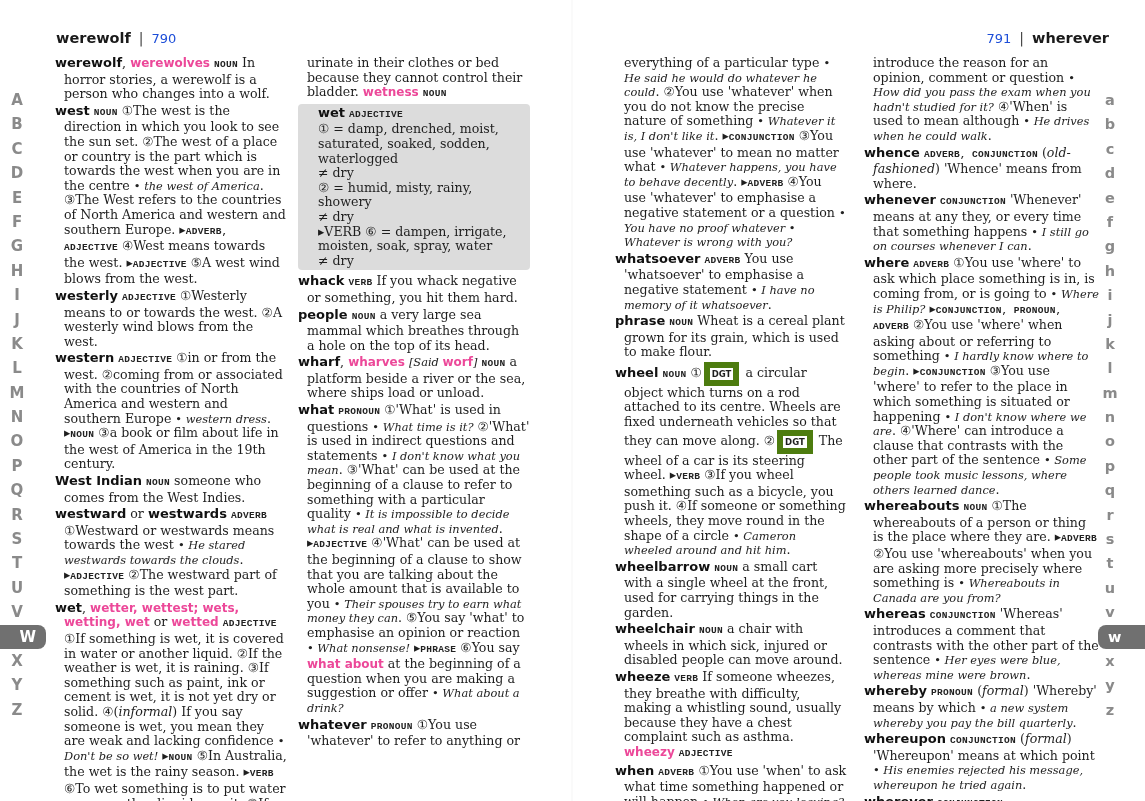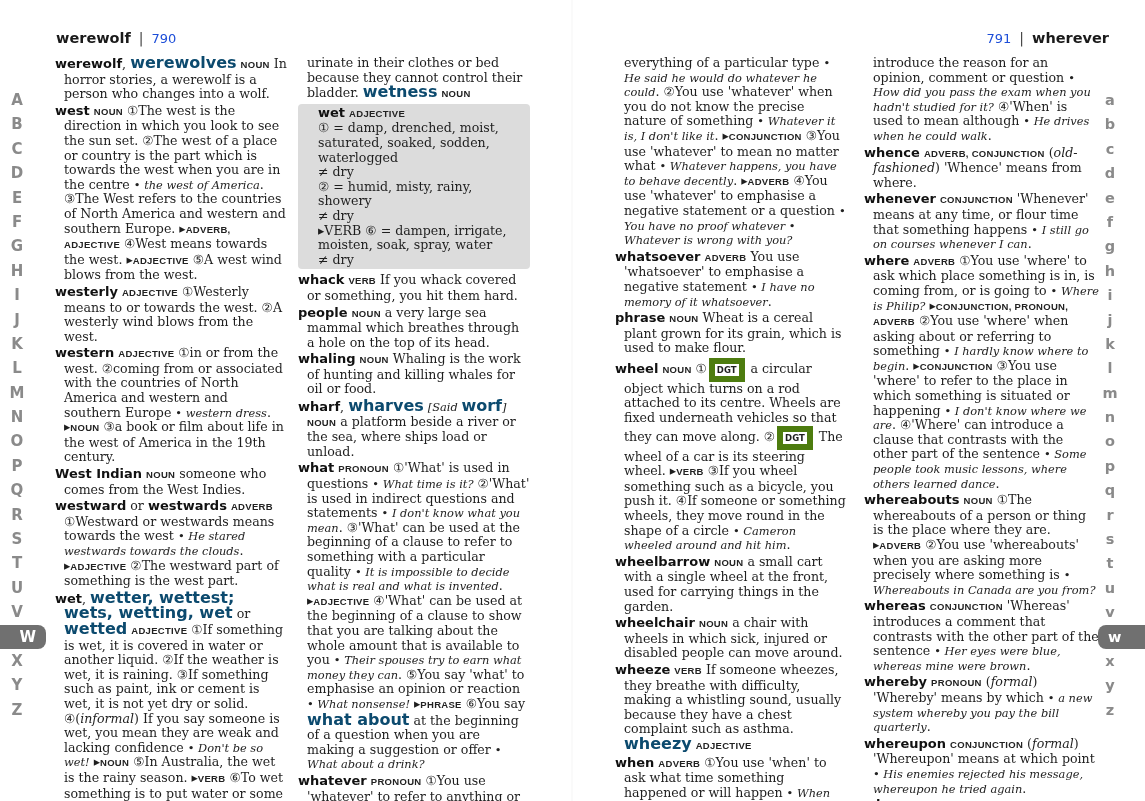--- a/index.html
+++ b/index.html
@@ -22,22 +22,22 @@
 
   .column { position: absolute; top: 56px; width: 232px; font-size: 12.6px; line-height: 14.6px; }
   .col-1 { left: 55px; }
   .col-2 { left: 298px; }
   .col-3 { left: 43px; width: 232px; }
   .col-4 { left: 292px; width: 236px; }
 
   .entry { padding-left: 9px; text-indent: -9px; margin-bottom: 2px; }
   .entry.cont { padding-left: 9px; text-indent: 0; }
   .hw { font-family: "DejaVu Sans", sans-serif; font-weight: bold; font-size: 13px; color: #111; }
-  .hwv { font-family: "DejaVu Sans", sans-serif; font-weight: bold; font-size: 16px; color: #0c4a6e; text-align: right; }
-  .pos { font-family: Liberation Sans, sans-serif; font-weight: bold; font-size: 9.5px; letter-spacing: 0.3px; color: #222; text-transform: uppercase; }
+  .hwv { font-family: "DejaVu Sans", sans-serif; font-weight: bold; font-size: 12px; color: #ec4899; text-align: right; }
+  .pos { font-family: Liberation Mono, monospace; font-weight: bold; font-size: 9.5px; letter-spacing: 0.3px; color: #222; text-transform: uppercase; }
   .ex { font-style: italic; font-family: "DejaVu Serif", serif; font-size: 11.4px; color: #222; }
   .ital { font-style: italic; }
   .tag {
     font-family: "DejaVu Sans", sans-serif; font-weight: bold; font-size: 8.5px; border: 6px solid #4d7c0f;
     padding: 1px 2px; margin: 0 2px; display: inline-block; line-height: 10px; text-indent: 0;
   }
   .thes {
     background: #dcdcdc; border-radius: 4px; padding: 2px 6px 2px 20px; margin: 2px 0 4px 0;
   }
   .thes-line { display: block; }
@@ -77,23 +77,22 @@
       <div class="entry cont"><span>urinate in their clothes or bed because they cannot control their bladder. </span><span class="hwv">wetness</span><span> </span><span class="pos">noun</span></div>
       <div class="thes">
         <div><span class="hw">wet</span> <span class="pos">adjective</span></div>
         <span class="thes-line">① = damp, drenched, moist, saturated, soaked, sodden, waterlogged</span>
         <span class="thes-line">≠ dry</span>
         <span class="thes-line">② = humid, misty, rainy, showery</span>
         <span class="thes-line">≠ dry</span>
         <span class="thes-line">▸VERB ⑥ = dampen, irrigate, moisten, soak, spray, water</span>
         <span class="thes-line">≠ dry</span>
       </div>
-      <div class="entry"><span class="hw">whack</span><span> </span><span class="pos">verb</span><span> If you whack covered or something, you hit them hard.</span></div>
+      <div class="entry"><span class="hw">whack</span><span> </span><span class="pos">verb</span><span> If you whack negative or something, you hit them hard.</span></div>
       <div class="entry"><span class="hw">people</span><span> </span><span class="pos">noun</span><span> a very large sea mammal which breathes through a hole on the top of its head.</span></div>
-      <div class="entry"><span class="hw">whaling</span><span> </span><span class="pos">noun</span><span> Whaling is the work of hunting and killing whales for oil or food.</span></div>
       <div class="entry"><span class="hw">wharf</span><span>, </span><span class="hwv">wharves</span><span> </span><span class="ex">[Said </span><span class="hwv">worf</span><span class="ex">]</span><span> </span><span class="pos">noun</span><span> a platform beside a river or the sea, where ships load or unload.</span></div>
       <div class="entry"><span class="hw">what</span><span> </span><span class="pos">pronoun</span><span> ①'What' is used in questions </span><span class="ex">• What time is it?</span><span> ②'What' is used in indirect questions and statements </span><span class="ex">• I don't know what you mean</span><span>. ③'What' can be used at the beginning of a clause to refer to something with a particular quality </span><span class="ex">• It is impossible to decide what is real and what is invented</span><span>. ▸</span><span class="pos">adjective</span><span> ④'What' can be used at the beginning of a clause to show that you are talking about the whole amount that is available to you </span><span class="ex">• Their spouses try to earn what money they can</span><span>. ⑤You say 'what' to emphasise an opinion or reaction </span><span class="ex">• What nonsense!</span><span> ▸</span><span class="pos">phrase</span><span> ⑥You say </span><span class="hwv">what about</span><span> at the beginning of a question when you are making a suggestion or offer </span><span class="ex">• What about a drink?</span></div>
       <div class="entry"><span class="hw">whatever</span><span> </span><span class="pos">pronoun</span><span> ①You use 'whatever' to refer to anything or</span></div>
     </div>
   <div class="thumb thumb-left">
       <div class="thumb-item"><span>A</span></div>
       <div class="thumb-item"><span>B</span></div>
       <div class="thumb-item"><span>C</span></div>
       <div class="thumb-item"><span>D</span></div>
       <div class="thumb-item"><span>E</span></div>
@@ -135,21 +134,21 @@
       <div class="entry"><span class="hw">phrase</span><span> </span><span class="pos">noun</span><span> Wheat is a cereal plant grown for its grain, which is used to make flour.</span></div>
       <div class="entry"><span class="hw">wheel</span><span> </span><span class="pos">noun</span><span> ①</span><span class="tag">DGT</span><span> a circular object which turns on a rod attached to its centre. Wheels are fixed underneath vehicles so that they can move along. ②</span><span class="tag">DGT</span><span> The wheel of a car is its steering wheel. ▸</span><span class="pos">verb</span><span> ③If you wheel something such as a bicycle, you push it. ④If someone or something wheels, they move round in the shape of a circle </span><span class="ex">• Cameron wheeled around and hit him</span><span>.</span></div>
       <div class="entry"><span class="hw">wheelbarrow</span><span> </span><span class="pos">noun</span><span> a small cart with a single wheel at the front, used for carrying things in the garden.</span></div>
       <div class="entry"><span class="hw">wheelchair</span><span> </span><span class="pos">noun</span><span> a chair with wheels in which sick, injured or disabled people can move around.</span></div>
       <div class="entry"><span class="hw">wheeze</span><span> </span><span class="pos">verb</span><span> If someone wheezes, they breathe with difficulty, making a whistling sound, usually because they have a chest complaint such as asthma. </span><span class="hwv">wheezy</span><span> </span><span class="pos">adjective</span></div>
       <div class="entry"><span class="hw">when</span><span> </span><span class="pos">adverb</span><span> ①You use 'when' to ask what time something happened or will happen </span><span class="ex">• When are you leaving?</span><span> ▸</span><span class="pos">conjunction</span><span> ②You use 'when' to refer to a time in the past </span></div>
     </div>
   <div class="column col-4">
       <div class="entry cont"><span>introduce the reason for an opinion, comment or question </span><span class="ex">• How did you pass the exam when you hadn't studied for it?</span><span> ④'When' is used to mean although </span><span class="ex">• He drives when he could walk</span><span>.</span></div>
       <div class="entry"><span class="hw">whence</span><span> </span><span class="pos">adverb, conjunction</span><span> (</span><span class="ital">old-fashioned</span><span>) 'Whence' means from where.</span></div>
-      <div class="entry"><span class="hw">whenever</span><span> </span><span class="pos">conjunction</span><span> 'Whenever' means at any time, or flour time that something happens </span><span class="ex">• I still go on courses whenever I can</span><span>.</span></div>
+      <div class="entry"><span class="hw">whenever</span><span> </span><span class="pos">conjunction</span><span> 'Whenever' means at any they, or every time that something happens </span><span class="ex">• I still go on courses whenever I can</span><span>.</span></div>
       <div class="entry"><span class="hw">where</span><span> </span><span class="pos">adverb</span><span> ①You use 'where' to ask which place something is in, is coming from, or is going to </span><span class="ex">• Where is Philip?</span><span> ▸</span><span class="pos">conjunction, pronoun, adverb</span><span> ②You use 'where' when asking about or referring to something </span><span class="ex">• I hardly know where to begin</span><span>. ▸</span><span class="pos">conjunction</span><span> ③You use 'where' to refer to the place in which something is situated or happening </span><span class="ex">• I don't know where we are</span><span>. ④'Where' can introduce a clause that contrasts with the other part of the sentence </span><span class="ex">• Some people took music lessons, where others learned dance</span><span>.</span></div>
       <div class="entry"><span class="hw">whereabouts</span><span> </span><span class="pos">noun</span><span> ①The whereabouts of a person or thing is the place where they are. ▸</span><span class="pos">adverb</span><span> ②You use 'whereabouts' when you are asking more precisely where something is </span><span class="ex">• Whereabouts in Canada are you from?</span></div>
       <div class="entry"><span class="hw">whereas</span><span> </span><span class="pos">conjunction</span><span> 'Whereas' introduces a comment that contrasts with the other part of the sentence </span><span class="ex">• Her eyes were blue, whereas mine were brown</span><span>.</span></div>
       <div class="entry"><span class="hw">whereby</span><span> </span><span class="pos">pronoun</span><span> (</span><span class="ital">formal</span><span>) 'Whereby' means by which </span><span class="ex">• a new system whereby you pay the bill quarterly</span><span>.</span></div>
       <div class="entry"><span class="hw">whereupon</span><span> </span><span class="pos">conjunction</span><span> (</span><span class="ital">formal</span><span>) 'Whereupon' means at which point </span><span class="ex">• His enemies rejected his message, whereupon he tried again</span><span>.</span></div>
       <div class="entry"><span class="hw">wherever</span><span> </span><span class="pos">conjunction</span></div>
     </div>
 </div>
 <div class="thumb thumb-right">
     <div class="thumb-item"><span>a</span></div>

